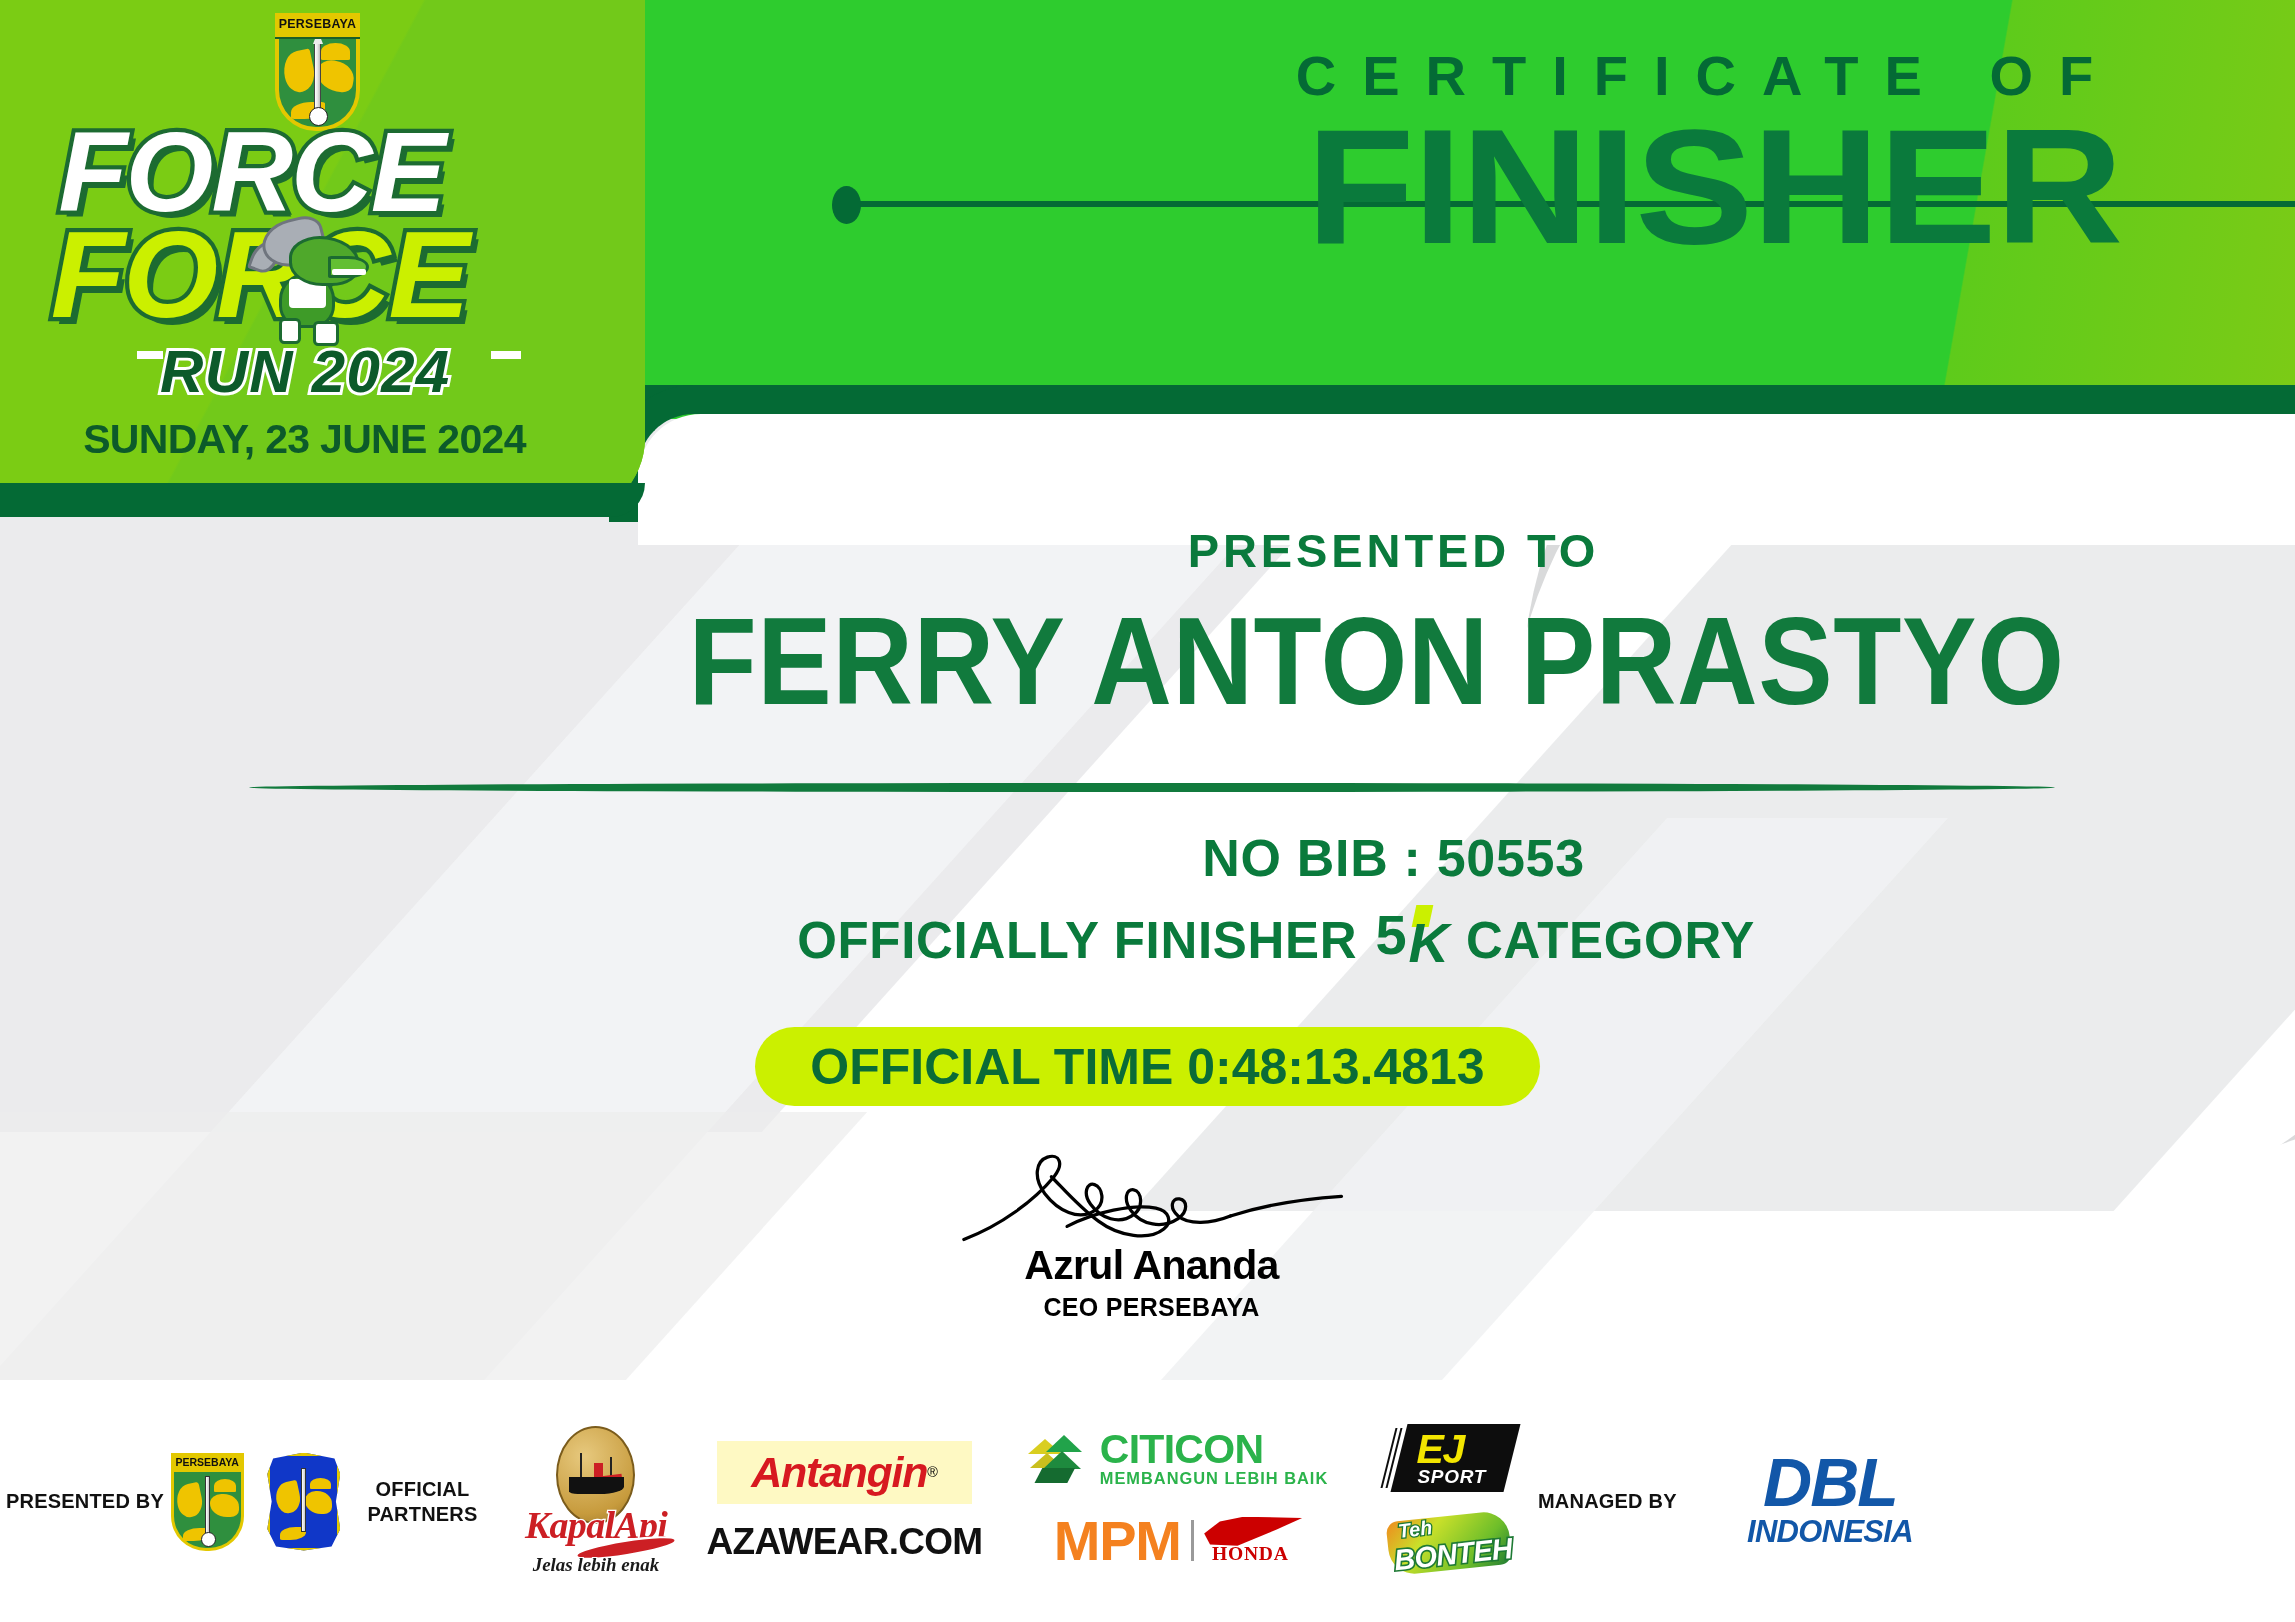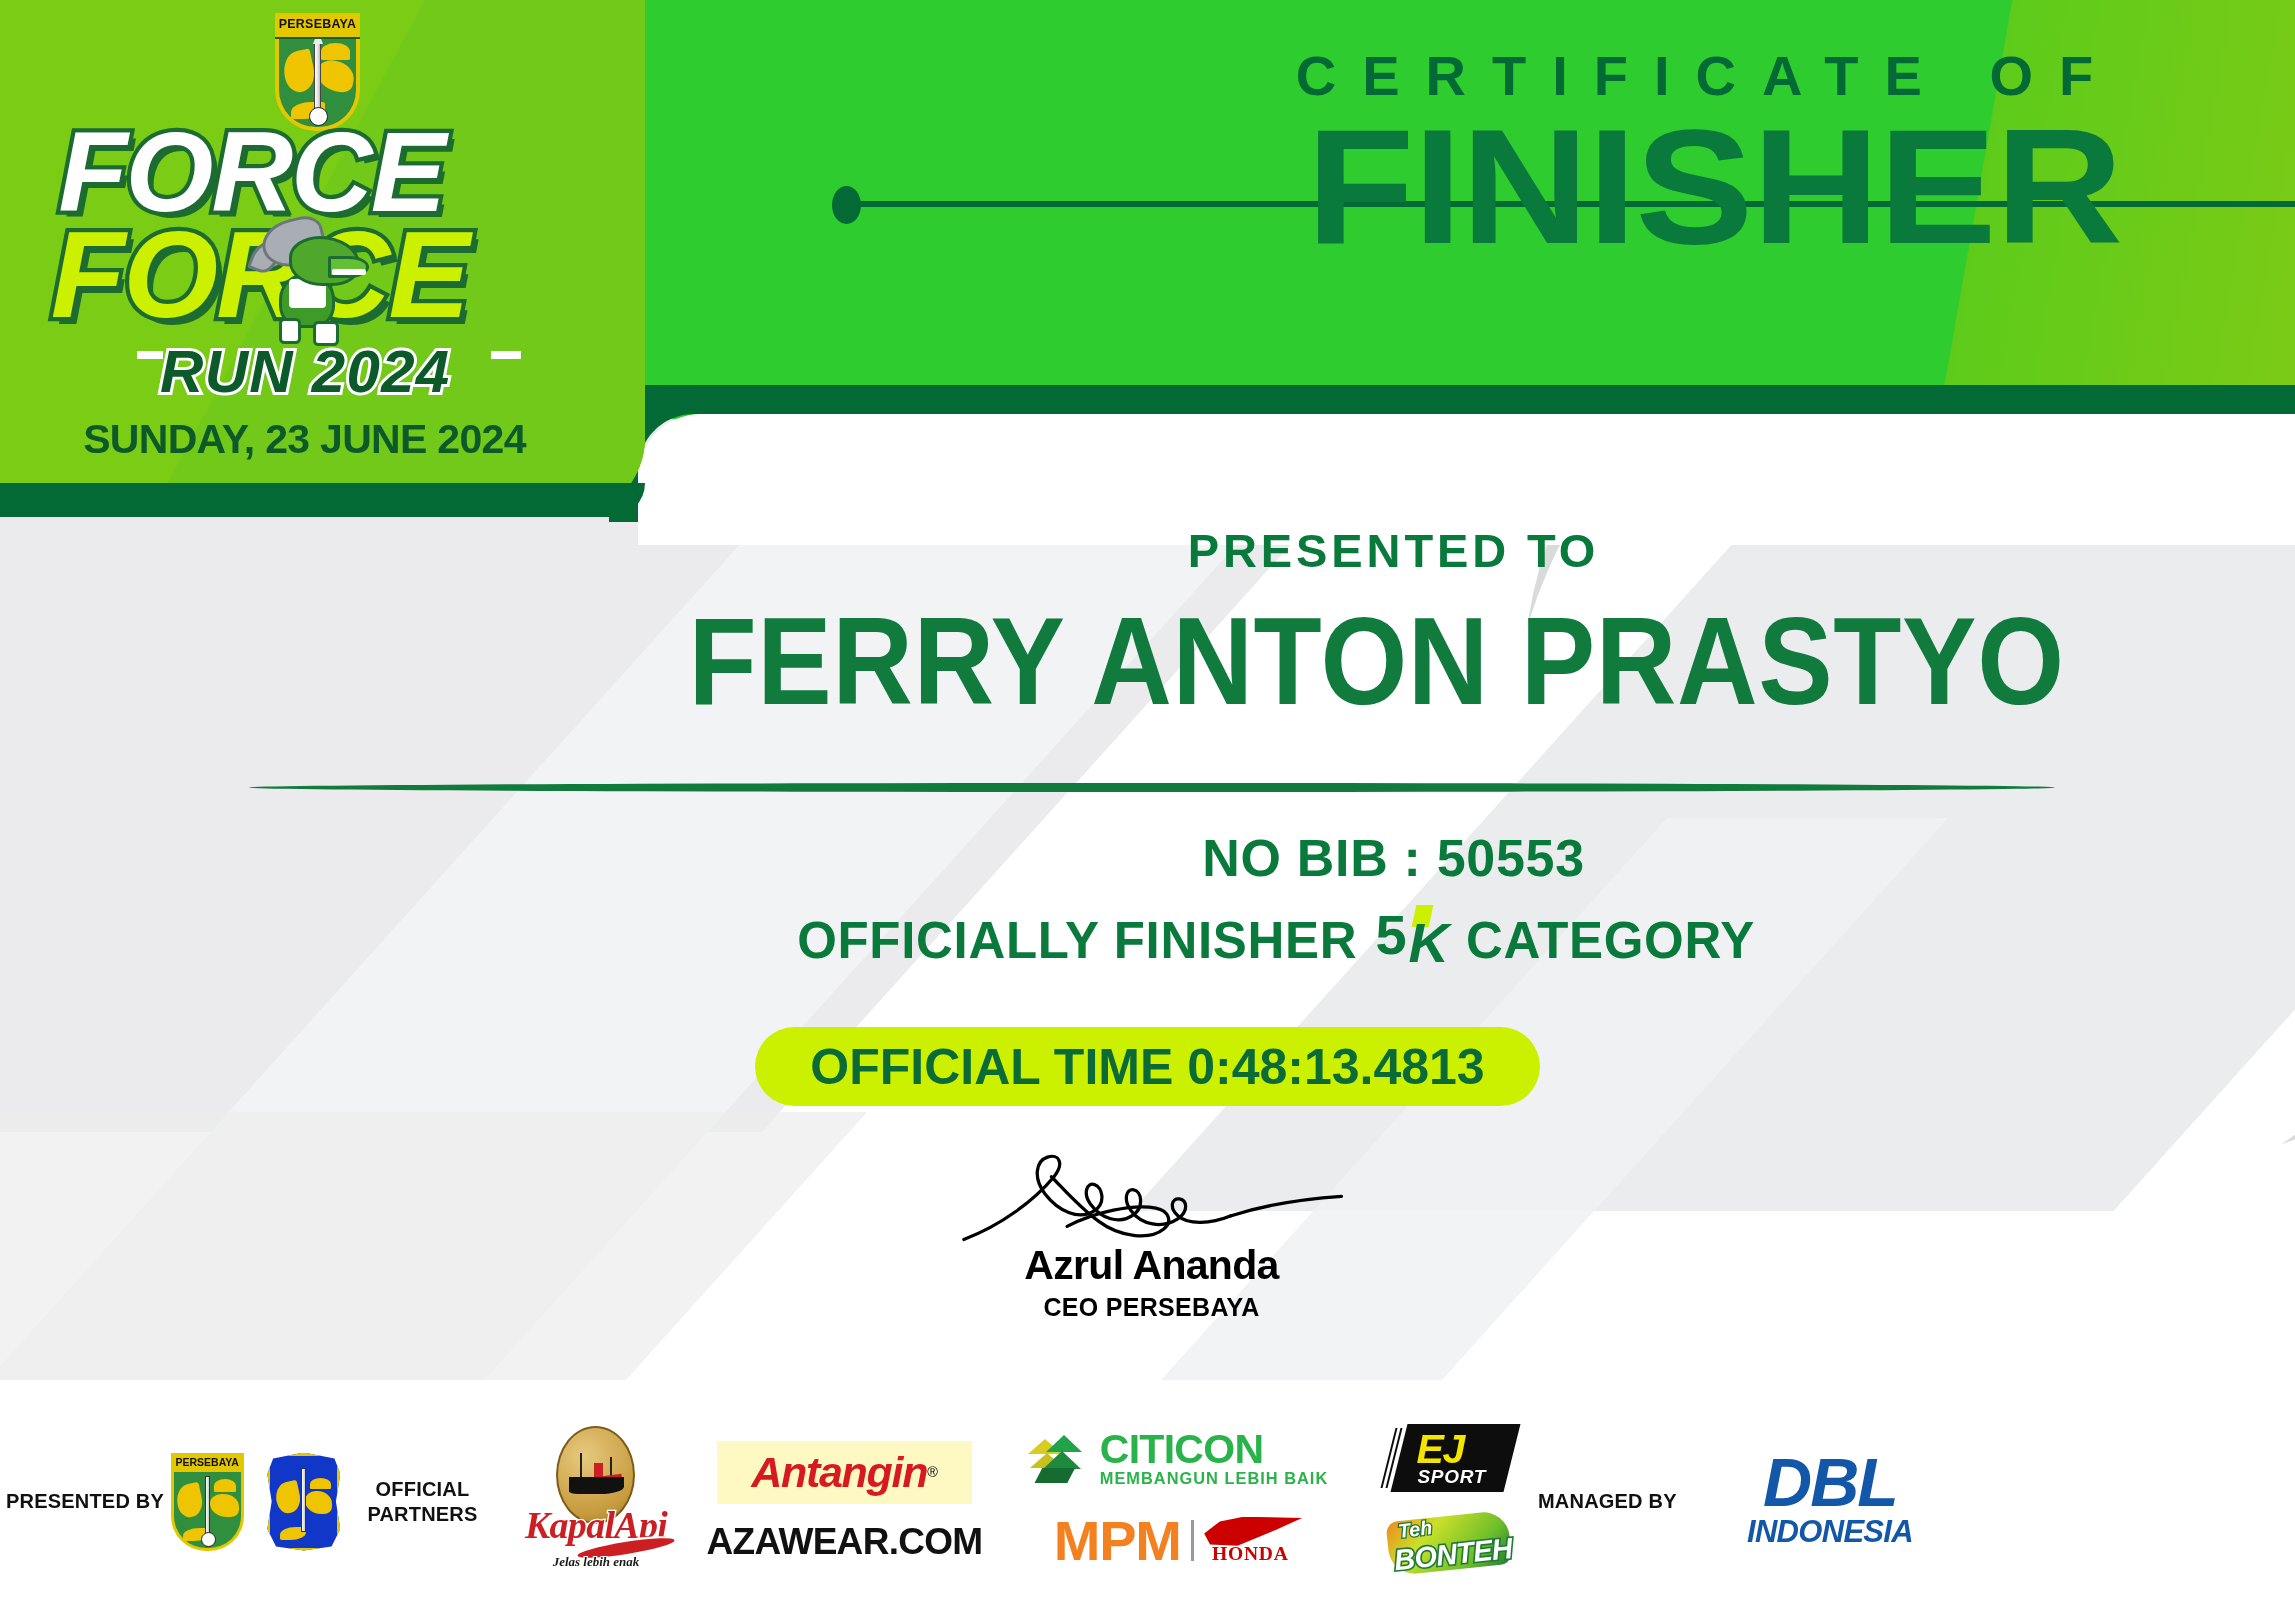--- a/index.html
+++ b/index.html
@@ -338,21 +338,21 @@
     font-family:"Liberation Serif",serif;font-style:italic;font-weight:700;font-size:38px;
     color:#CC1F24;-webkit-text-stroke:2.6px #ffffff;paint-order:stroke fill;letter-spacing:-0.7px;
   }
   .ka-swoosh{
     position:absolute;left:63px;top:116px;width:98px;height:11.8px;
     background:#CC1F24;border-radius:50%;transform:rotate(-9deg);
     box-shadow:0 0 0 2.6px #fff;
   }
   .ka-tag{
     position:absolute;left:0;top:128px;width:164px;text-align:center;
-    font-family:"Liberation Serif",serif;font-style:italic;font-weight:700;font-size:13px;
+    font-family:"Liberation Serif",serif;font-style:italic;font-weight:700;font-size:19px;
     color:#1a1a1a;-webkit-text-stroke:2px #ffffff;paint-order:stroke fill;
   }
 
   
   .antangin-box{
     width:255px;height:63px;background:#fef9c3;display:flex;align-items:center;justify-content:center;
   }
   .antangin-box span{
     font-family:"Liberation Sans",sans-serif;font-style:italic;font-weight:700;font-size:43px;
     color:#D71920;letter-spacing:-1.3px;

